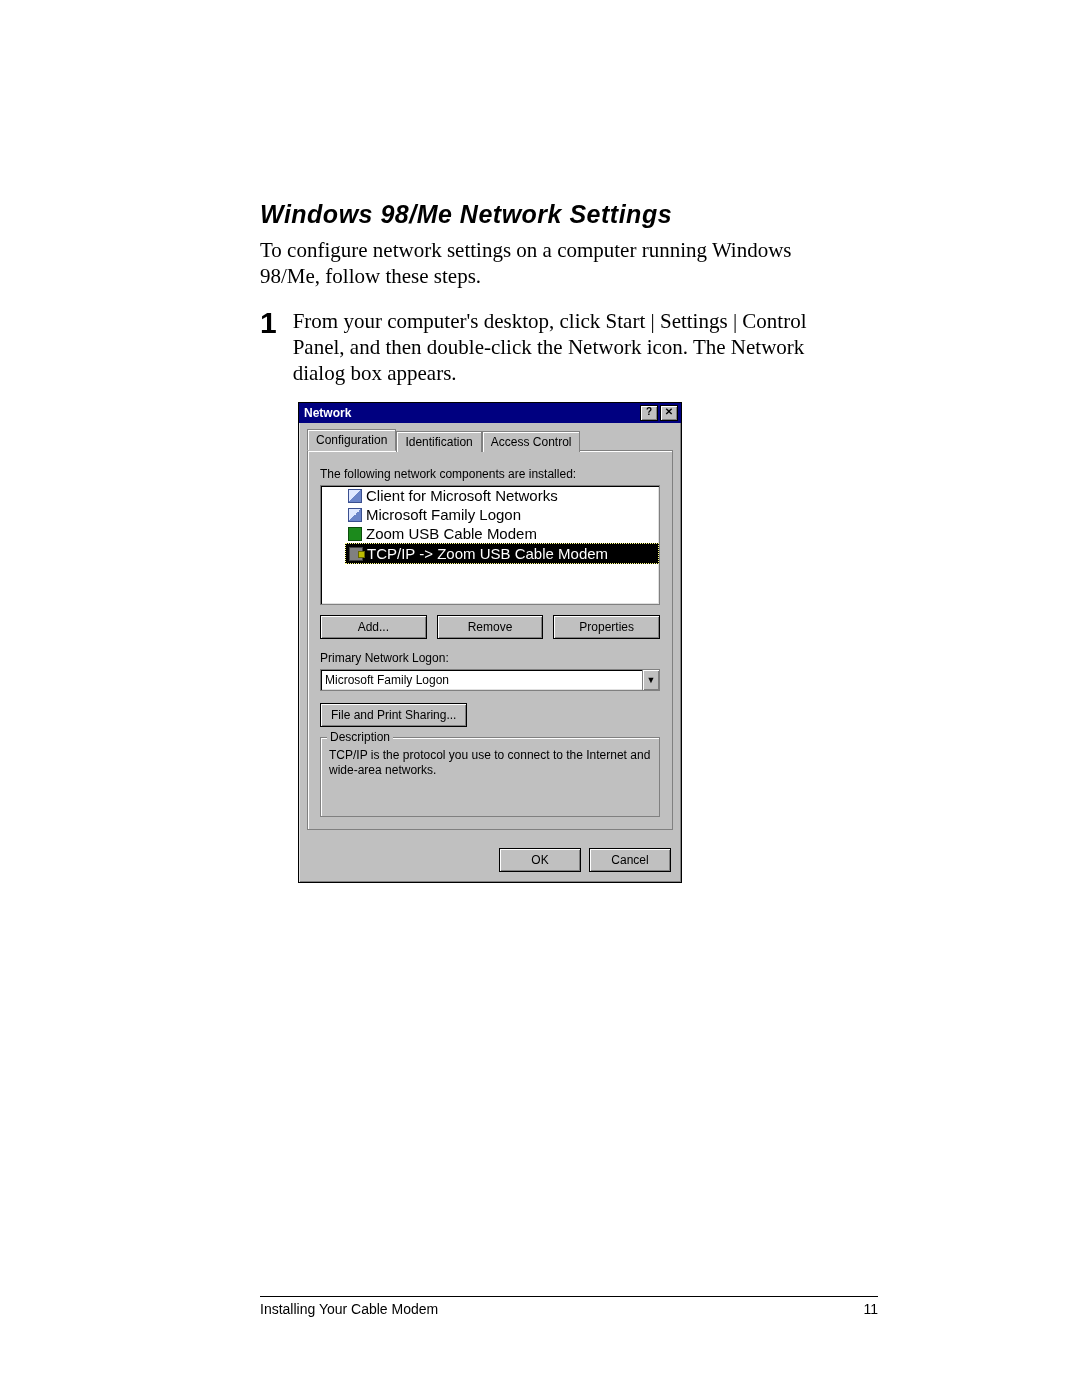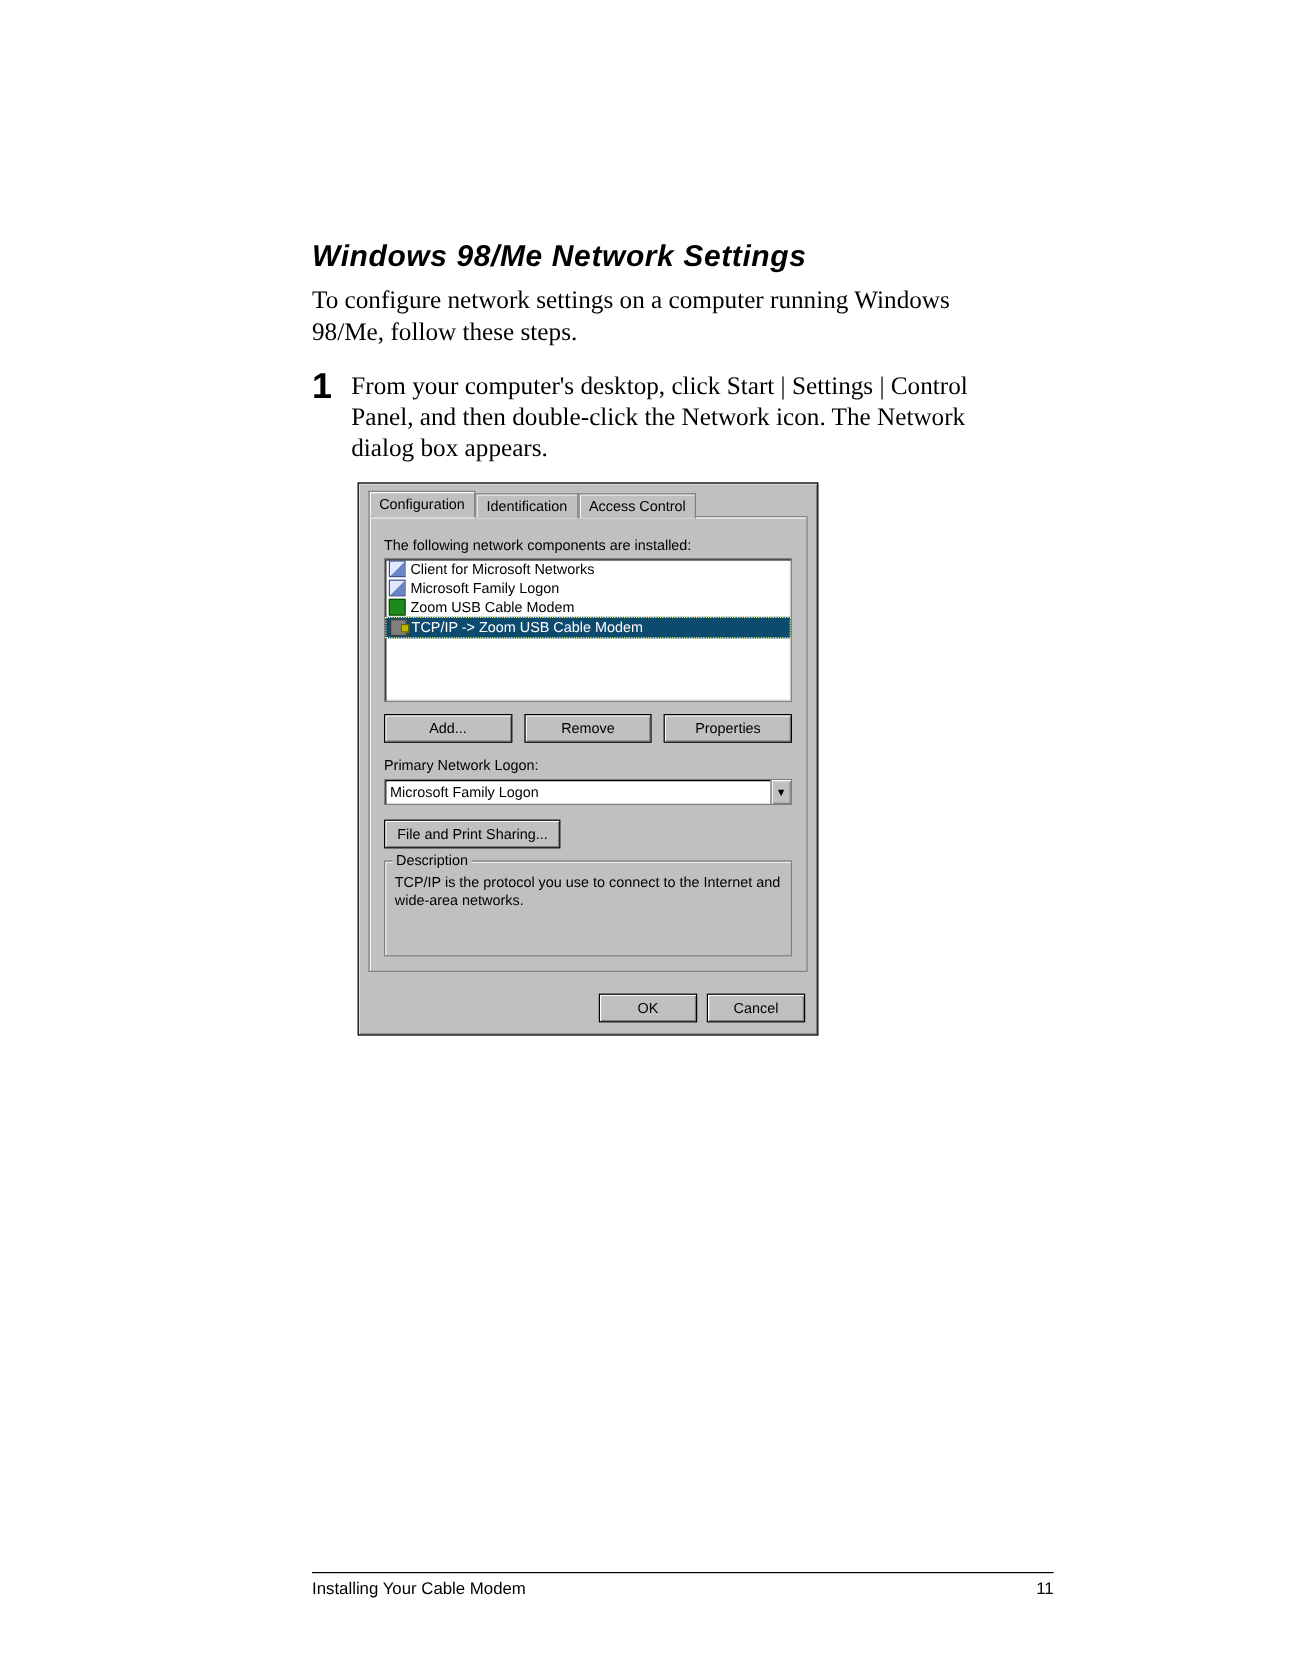--- a/index.html
+++ b/index.html
@@ -158,31 +158,32 @@
   .panel-label {
     font-size: 12px;
     margin-bottom: 4px;
   }
   .listbox {
     background: #ffffff;
     border: 1px solid #808080;
     box-shadow: inset 1px 1px 0 #000, inset -1px -1px 0 #dfdfdf;
     height: 118px;
     overflow: hidden;
-    font-size: 12px;
+    font-size: 15px;
+    padding-left: 24px;
   }
   .list-item {
     display: flex;
     align-items: center;
     gap: 4px;
     padding: 1px 3px;
     white-space: nowrap;
   }
   .list-item.selected {
-    background: #0c4a6e;
+    background: #000000;
     color: #ffffff;
     border: 1px dotted #ffff80;
     box-sizing: border-box;
   }
   .ico {
     width: 14px;
     height: 14px;
     display: inline-block;
     flex: 0 0 14px;
   }
@@ -289,21 +290,21 @@
     font-size: 21px;
     line-height: 1.28;
     margin-left: 38px;
     max-width: 540px;
   }
   
   .page-footer {
     position: absolute;
     left: 260px;
     right: 130px;
-    bottom: 66px;
+    bottom: 80px;
   }
   .footer-rule {
     border: none;
     border-top: 1px solid #000;
     margin: 0 0 4px 0;
   }
   .footer-row {
     display: flex;
     justify-content: space-between;
     font-family: Arial, Helvetica, sans-serif;
@@ -321,20 +322,27 @@
 
 
   <div class="step">
     <div class="step-num">1</div>
     <div class="step-text">From your computer's desktop, click Start | Settings | Control Panel, and then double-click the Network icon. The Network dialog box appears.</div>
   </div>
 
   <div class="dialog-wrap">
     <div class="win98-dialog">
 
+      <div class="titlebar">
+        <span class="title">Network</span>
+        <span class="title-buttons">
+          <span class="title-btn">?</span>
+          <span class="title-btn">✕</span>
+        </span>
+      </div>
 
       <div class="dlg-body">
         <div class="tabs">
           <div class="tab active">Configuration</div>
           <div class="tab">Identification</div>
           <div class="tab">Access Control</div>
         </div>
 
         <div class="tab-panel">
 

